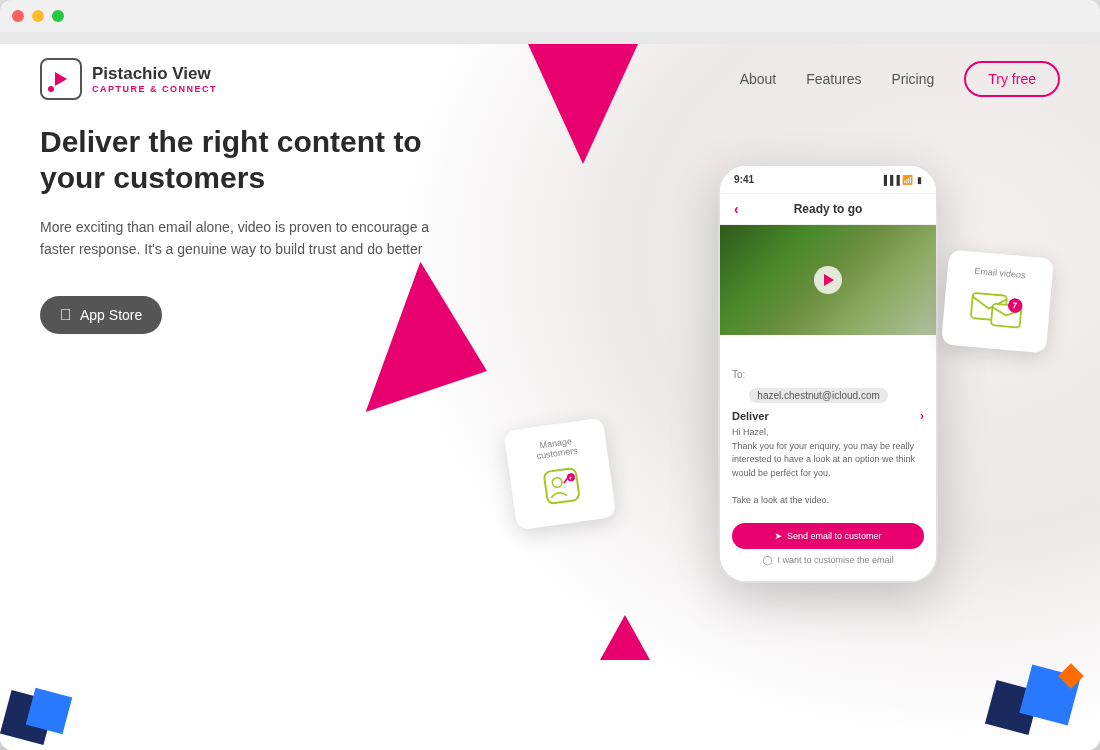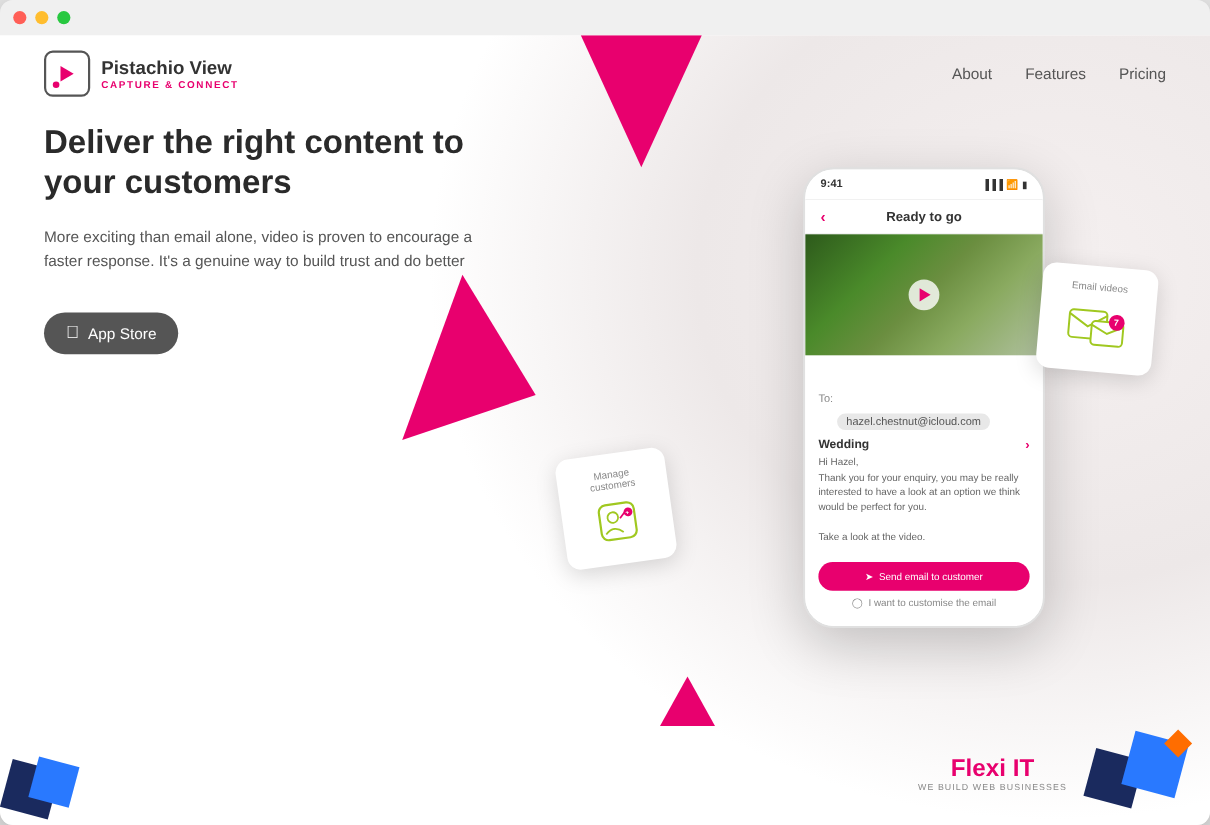--- a/index.html
+++ b/index.html
@@ -12,20 +12,21 @@
     }
 
     .window {
       width: 1100px;
       height: 750px;
       border-radius: 12px;
       overflow: hidden;
       box-shadow: 0 10px 40px rgba(0,0,0,0.3);
       display: flex;
       flex-direction: column;
+      gap: 12px;
     }
 
     .titlebar {
       background: #f0f0f0;
       height: 32px;
       display: flex;
       align-items: center;
       padding: 0 12px;
       gap: 8px;
       flex-shrink: 0;
@@ -326,21 +327,21 @@
     .gplay-icon {
       display: inline-block;
       width: 16px;
       height: 16px;
     }
 
     
     .phone-container {
       position: absolute;
       top: 120px;
-      right: 150px;
+      right: 162px;
       width: 220px;
       z-index: 6;
     }
 
     .phone {
       width: 220px;
       background: white;
       border-radius: 28px;
       box-shadow: 0 15px 50px rgba(0,0,0,0.2);
       overflow: hidden;
@@ -584,20 +585,21 @@
         <div class="logo-text">
           <span class="logo-name">Pistachio View</span>
           <span class="logo-tagline">CAPTURE &amp; CONNECT</span>
         </div>
       </div>
       <div class="nav-spacer"></div>
       <div class="nav-links">
         <a class="nav-link">About</a>
         <a class="nav-link">Features</a>
         <a class="nav-link">Pricing</a>
+        <button class="btn-try-free">Try free</button>
       </div>
     </nav>
 
     <div class="hero">
       <h1 class="hero-title">Deliver the right content to your customers</h1>
       <p class="hero-desc2">More exciting than email alone, video is proven to encourage a faster response. It's a genuine way to build trust and do better</p>
 
       <div class="store-buttons">
         <button class="btn-appstore">
           <span class="apple-icon"></span>
@@ -628,21 +630,21 @@
             <div class="play-triangle"></div>
           </div>
         </div>
 
         <div class="phone-body">
           <div class="phone-email-row">
             <span>To:</span>
             <span class="phone-email-tag">hazel.chestnut@icloud.com</span>
           </div>
           <div class="phone-subject">
-            <span>Wedding</span>
+            <span>Deliver</span>
             <span class="phone-subject-arrow">›</span>
           </div>
           <div class="phone-text">
             <div>Hi Hazel,</div>
             <div>Thank you for your enquiry, you may be really interested to have a look at an option we think would be perfect for you.</div>
             <br>
             <div>Take a look at the video.</div>
           </div>
           <button class="phone-btn">
             <span>➤</span>
@@ -673,26 +675,20 @@
       <svg class="card-email-icon" viewBox="0 0 60 50">
         <rect x="2" y="10" width="38" height="28" rx="4" fill="none" stroke="#a0c820" stroke-width="2"></rect>
         <path d="M2 14 L21 26 L40 14" fill="none" stroke="#a0c820" stroke-width="2"></path>
         <rect x="25" y="20" width="32" height="24" rx="4" fill="white" stroke="#a0c820" stroke-width="2"></rect>
         <path d="M25 24 L41 32 L57 24" fill="none" stroke="#a0c820" stroke-width="2"></path>
         <circle cx="50" cy="20" r="8" fill="#e8006e"></circle>
         <text x="47" y="23" font-size="9" fill="white" font-weight="bold">7</text>
       </svg>
     </div>
 
-    <div class="flexi-it">
-      <div class="flexi-it-name">
-        <span>Flexi </span><span style="color:#e8006e;">IT</span>
-      </div>
-      <div class="flexi-it-tagline">WE BUILD WEB BUSINESSES</div>
-    </div>
 
     <div class="corner-br">
       <div class="sq1"></div>
       <div class="sq2"></div>
       <div class="diam"></div>
     </div>
 
     <div class="corner-bl">
       <div class="sq1"></div>
       <div class="sq2"></div>

